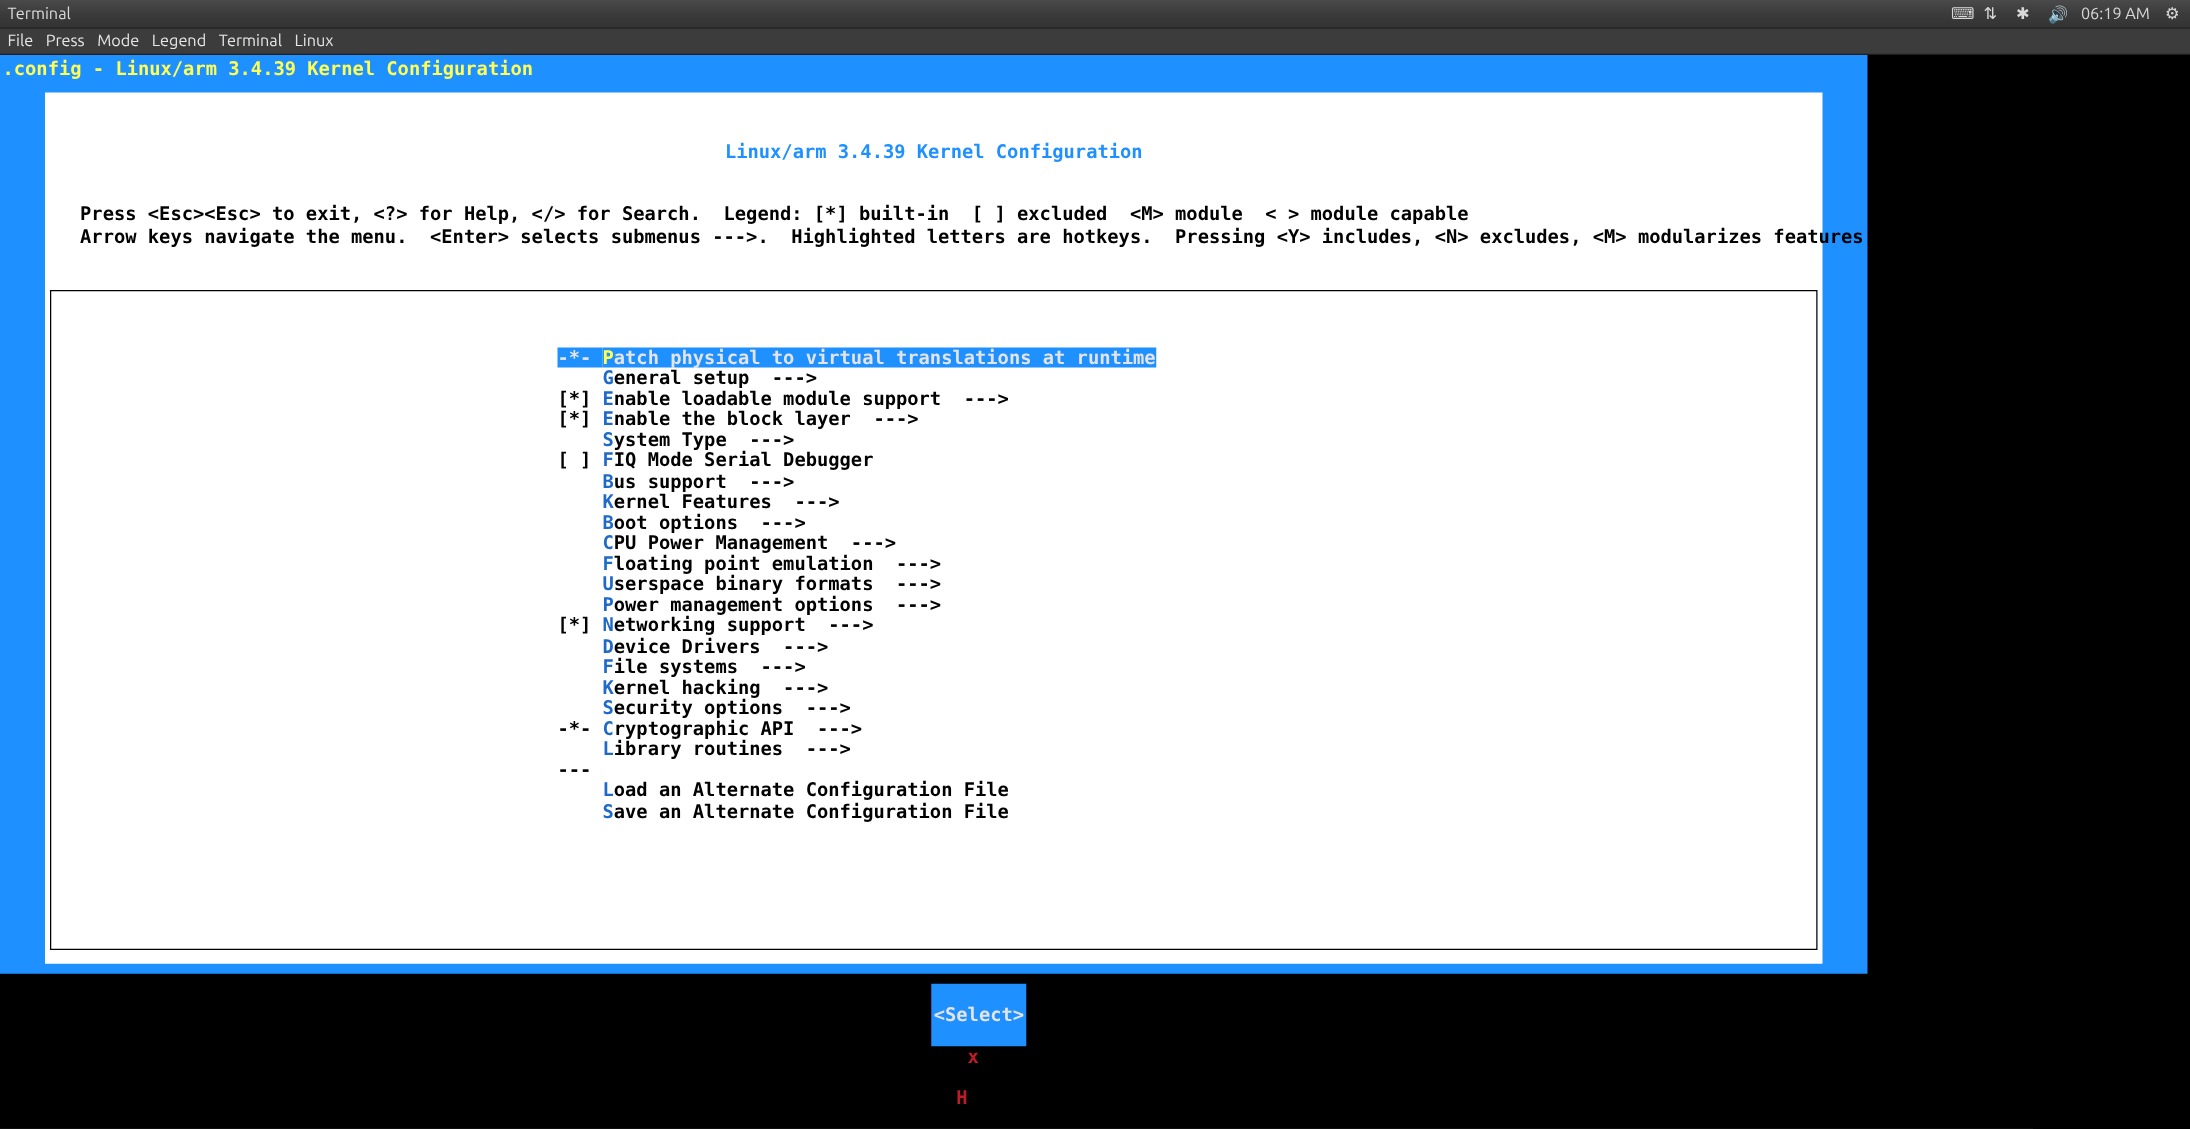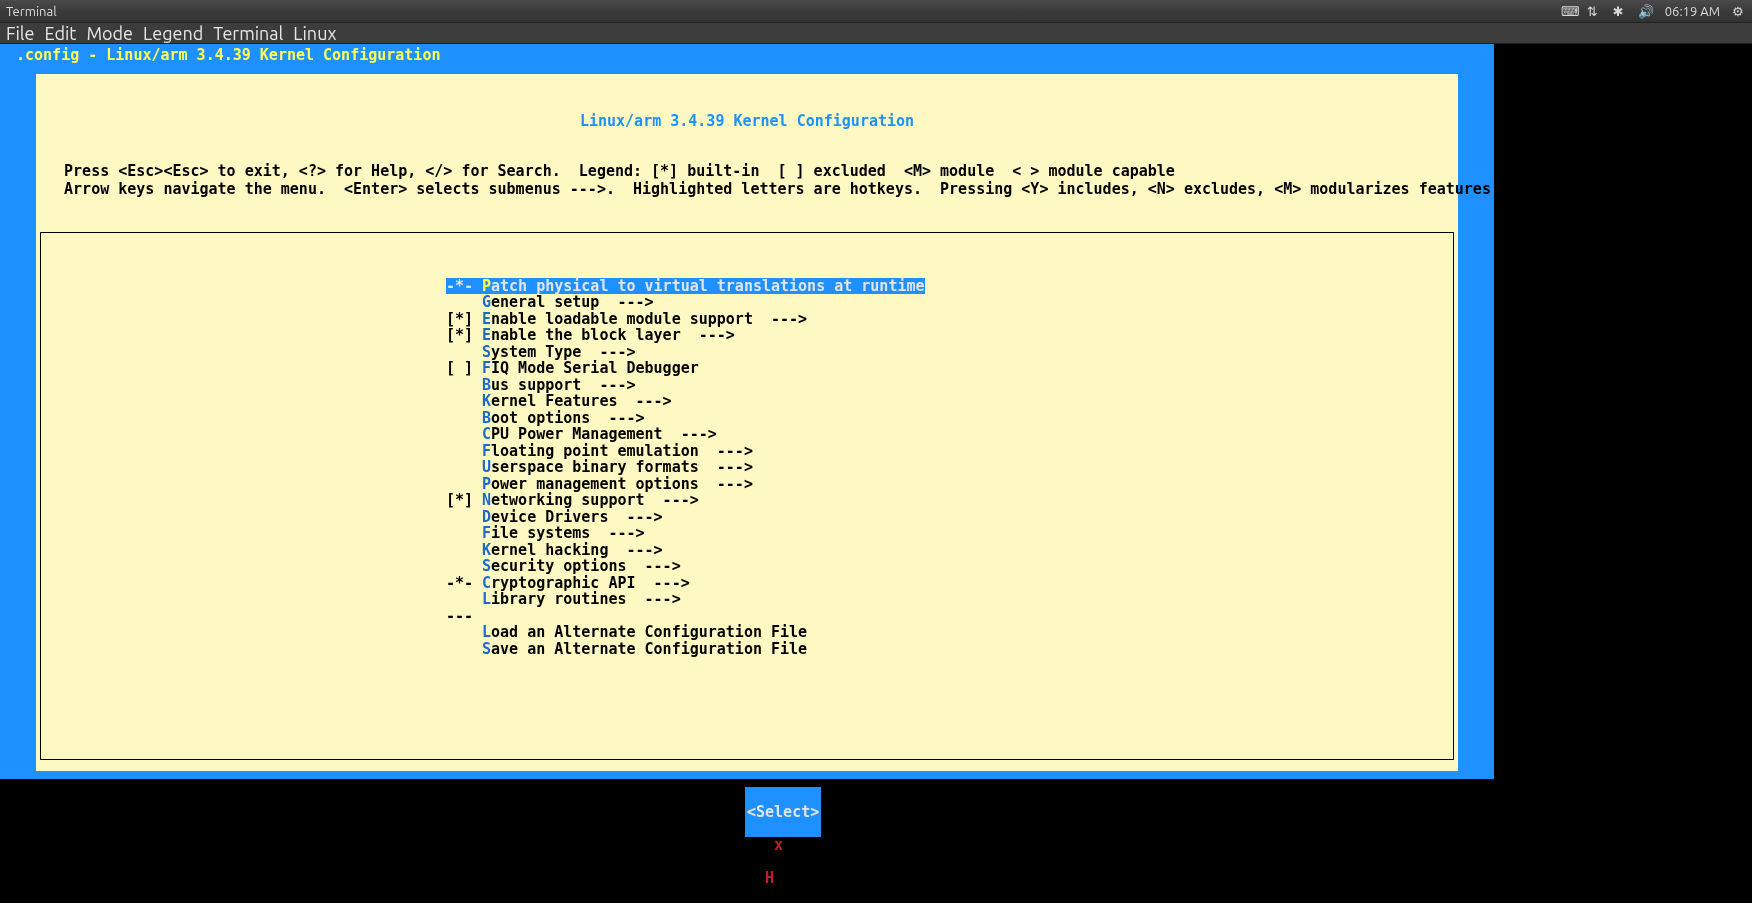--- a/index.html
+++ b/index.html
@@ -30,21 +30,21 @@
     font-size: 13px;
     color: #d8d8d8;
   }
   .titlebar .sys span { display:inline-flex; align-items:center; }
   .menubar {
     height: 20px;
     background: #3c3c3c;
     color: #e6e6e6;
     display: flex;
     align-items: center;
-    font-size: 18px;
+    font-size: 13px;
     gap: 10px;
     padding: 0 6px;
     border-bottom: 1px solid #1e1e1e;
   }
   .menubar span { cursor: default; }
 
   
   .term-wrap {
     background: #000;
     width: 1752px;
@@ -63,29 +63,29 @@
     position:absolute;
     left:42px; top:42px;
     width:1490px; height:730px;
     background:#000;
   }
   .config-header {
     font-family: "DejaVu Sans Mono", "Liberation Mono", monospace;
     font-size: 15px;
     font-weight: bold;
     color: #ffff55;
-    padding: 2px 4px 0 16px;
+    padding: 2px 4px 0 2px;
     white-space: pre;
   }
   .dialog {
     position:absolute;
     left:36px; top:30px;
     width: calc(1494px - 72px);
     height: calc(735px - 38px);
-    background: #fef9c3;
+    background: #ffffff;
     box-sizing: border-box;
   }
   .mono {
     font-family: "DejaVu Sans Mono", "Liberation Mono", monospace;
     font-size: 15px;
     line-height: 16.5px;
     white-space: pre;
   }
   .dialog-title {
     color:#1e90ff;
@@ -158,21 +158,21 @@
     <span class="ico">⇅</span>
     <span class="ico">✱</span>
     <span class="ico">🔊</span>
     <span>06:19 AM</span>
     <span class="ico">⚙</span>
   </span>
 </div>
 
 <div class="menubar">
   <span>File</span>
-  <span>Edit</span>
+  <span>Press</span>
   <span>Mode</span>
   <span>Legend</span>
   <span>Terminal</span>
   <span>Linux</span>
 </div>
 
 <div class="term-wrap">
   <div class="blue-shadow"></div>
   <div class="blue-frame">
     <div class="config-header">.config - Linux/arm 3.4.39 Kernel Configuration</div>

